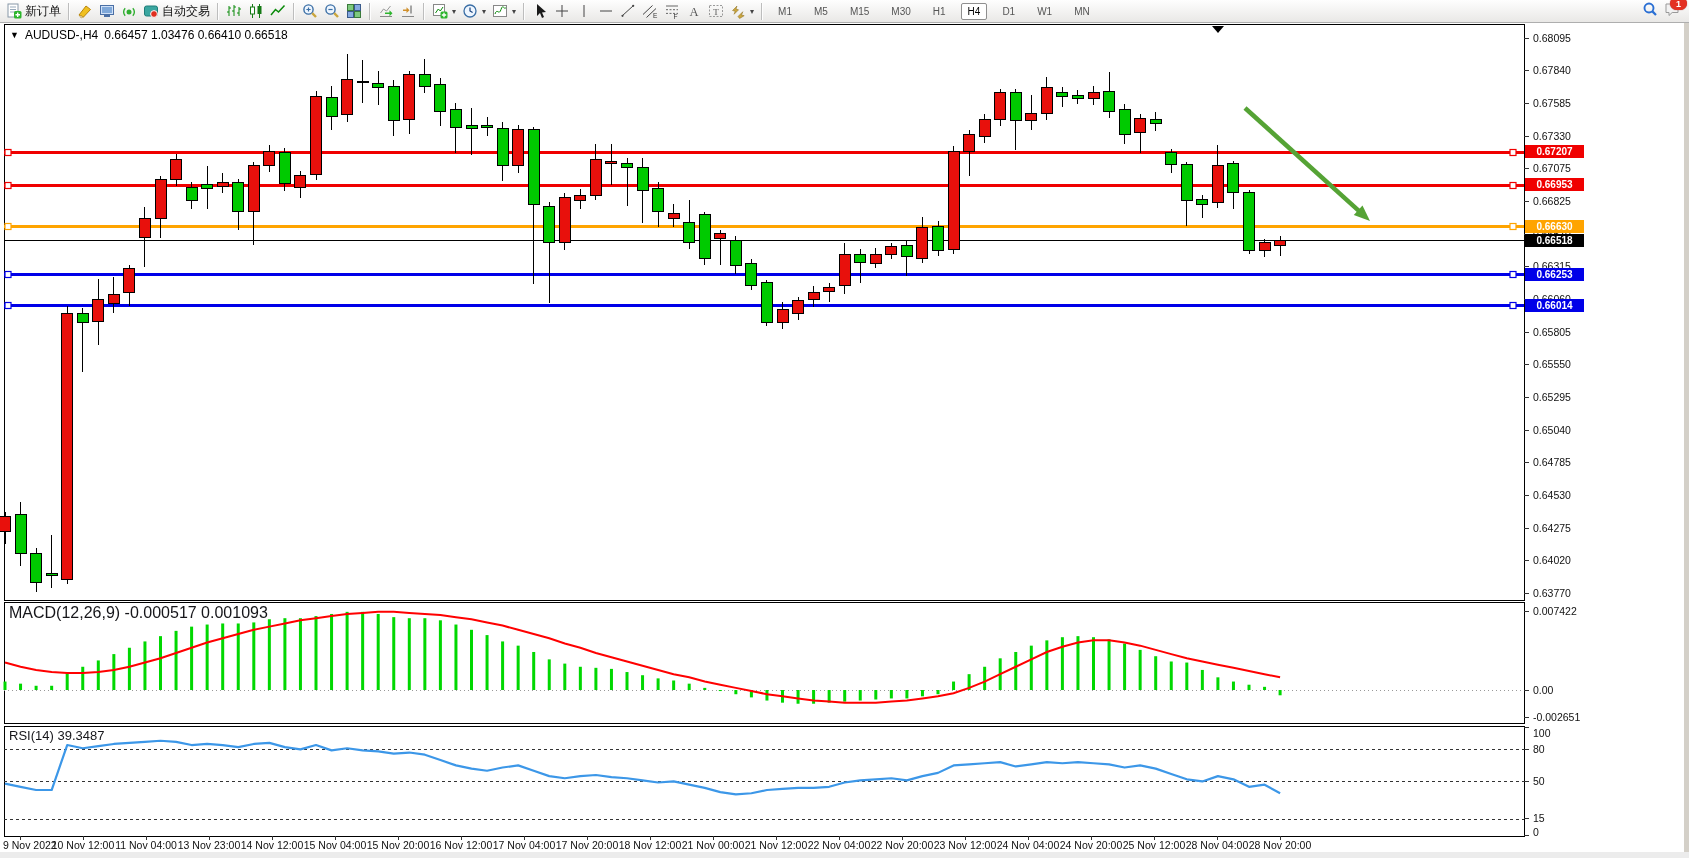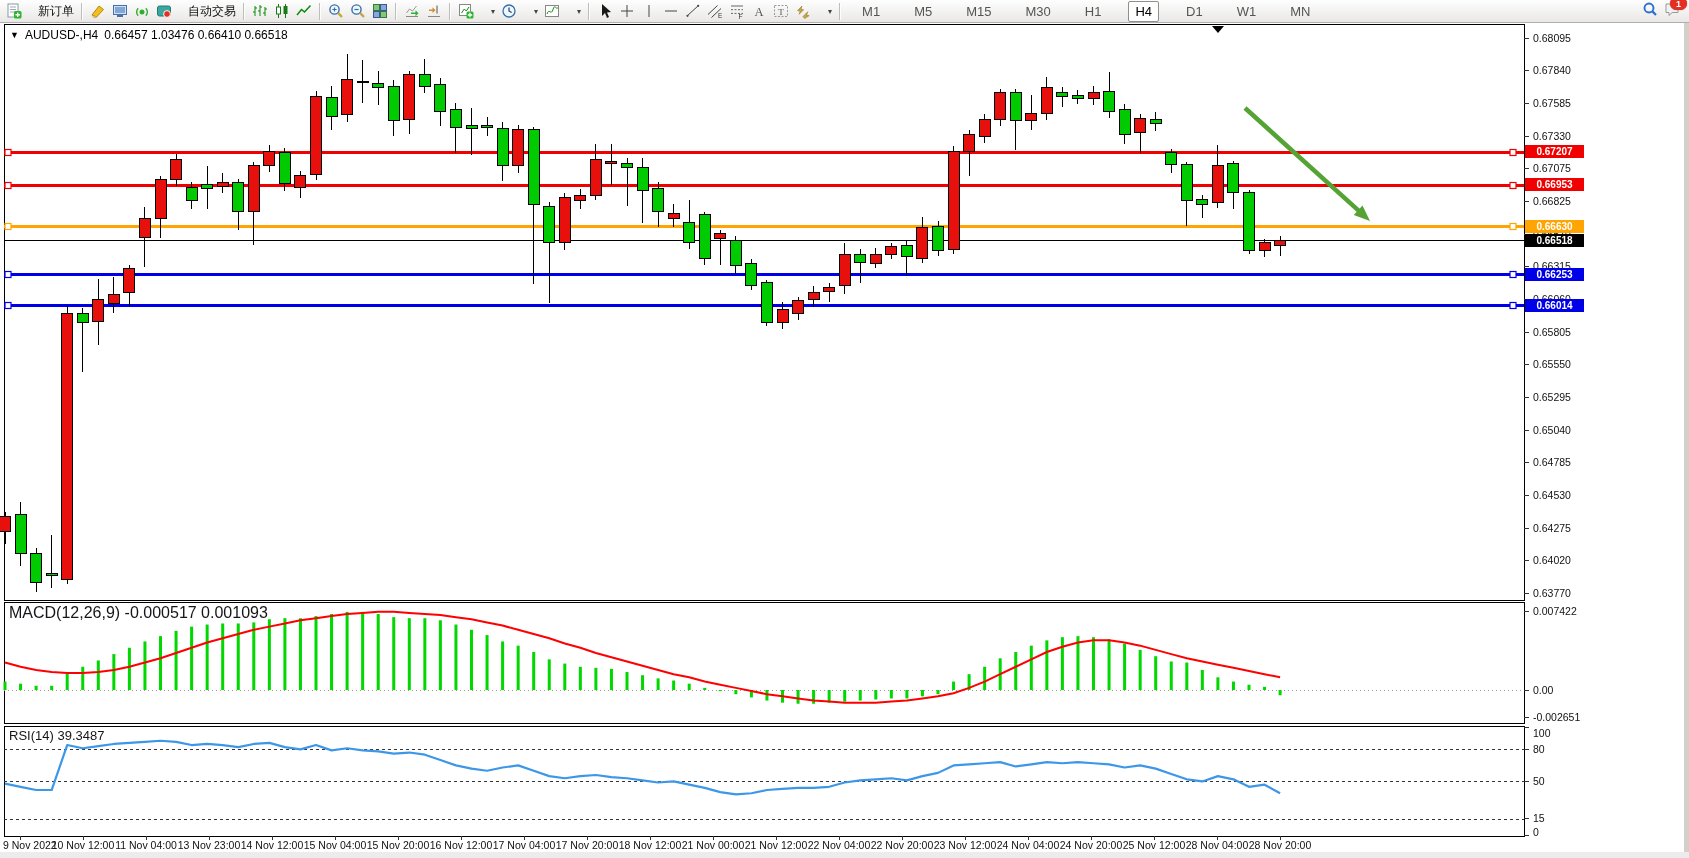--- a/index.html
+++ b/index.html
@@ -1,23 +1,23 @@
 <!DOCTYPE html>
 <html><head>
 <meta charset="utf-8">
 <style>
   html,body{margin:0;padding:0}
   body{width:1689px;height:858px;position:relative;overflow:hidden;background:#fff;font-family:"Liberation Sans",sans-serif}
   #toolbar{position:absolute;top:0;left:0;width:1689px;height:23px;display:flex;align-items:center;background:linear-gradient(#fefefe,#e9e8e6);border-bottom:1px solid #aeaeae;padding:0 3px;box-sizing:border-box;z-index:6}
-  .tb-btn{display:flex;align-items:center;gap:16px;height:20px;padding:1px 3px;border-radius:2px;cursor:default}
+  .tb-btn{display:flex;align-items:center;gap:3px;height:20px;padding:1px 3px;border-radius:2px;cursor:default}
   .tb-btn svg{display:block}
   .tb-label{font-size:12px;color:#111;white-space:nowrap}
   .tb-sep{width:1px;height:17px;background:#bdbdbd;border-right:1px solid #fdfdfd;margin:0 4px;flex:0 0 auto}
   .caret{font-size:8px;color:#444;margin-left:1px}
-  .tf-btn{font-size:13px;color:#555;padding:2px 6px;margin:0 10px;border:1px solid transparent;border-radius:2px}
+  .tf-btn{font-size:10px;color:#555;padding:2px 6px;margin:0 4px;border:1px solid transparent;border-radius:2px}
   .tf-btn.active{background:#fff;border:1px solid #8f8f8f;color:#000}
   #tb-right{margin-left:auto;display:flex;align-items:center;gap:6px;padding-right:6px}
   #chat-wrap{position:relative}
   #chat-badge{position:absolute;top:-4px;right:-7px;min-width:13px;height:13px;border-radius:7px;background:#e33022;color:#fff;font-size:9px;font-weight:bold;display:flex;align-items:center;justify-content:center;padding:0 2px;box-shadow:0 0 1px #922}
   #chart-title{position:absolute;left:10px;top:28px;z-index:3;font-size:12px;color:#000;display:flex;align-items:center;gap:6px}
   #chart-title .tri{font-size:9px;color:#000}
   #macd-label{position:absolute;left:9px;top:604px;z-index:3;font-size:16px;color:#16161a}
   #rsi-label{position:absolute;left:9px;top:728px;z-index:3;font-size:13px;color:#16161a}
   #chart-svg{position:absolute;left:0;top:0;z-index:1}
 </style>

